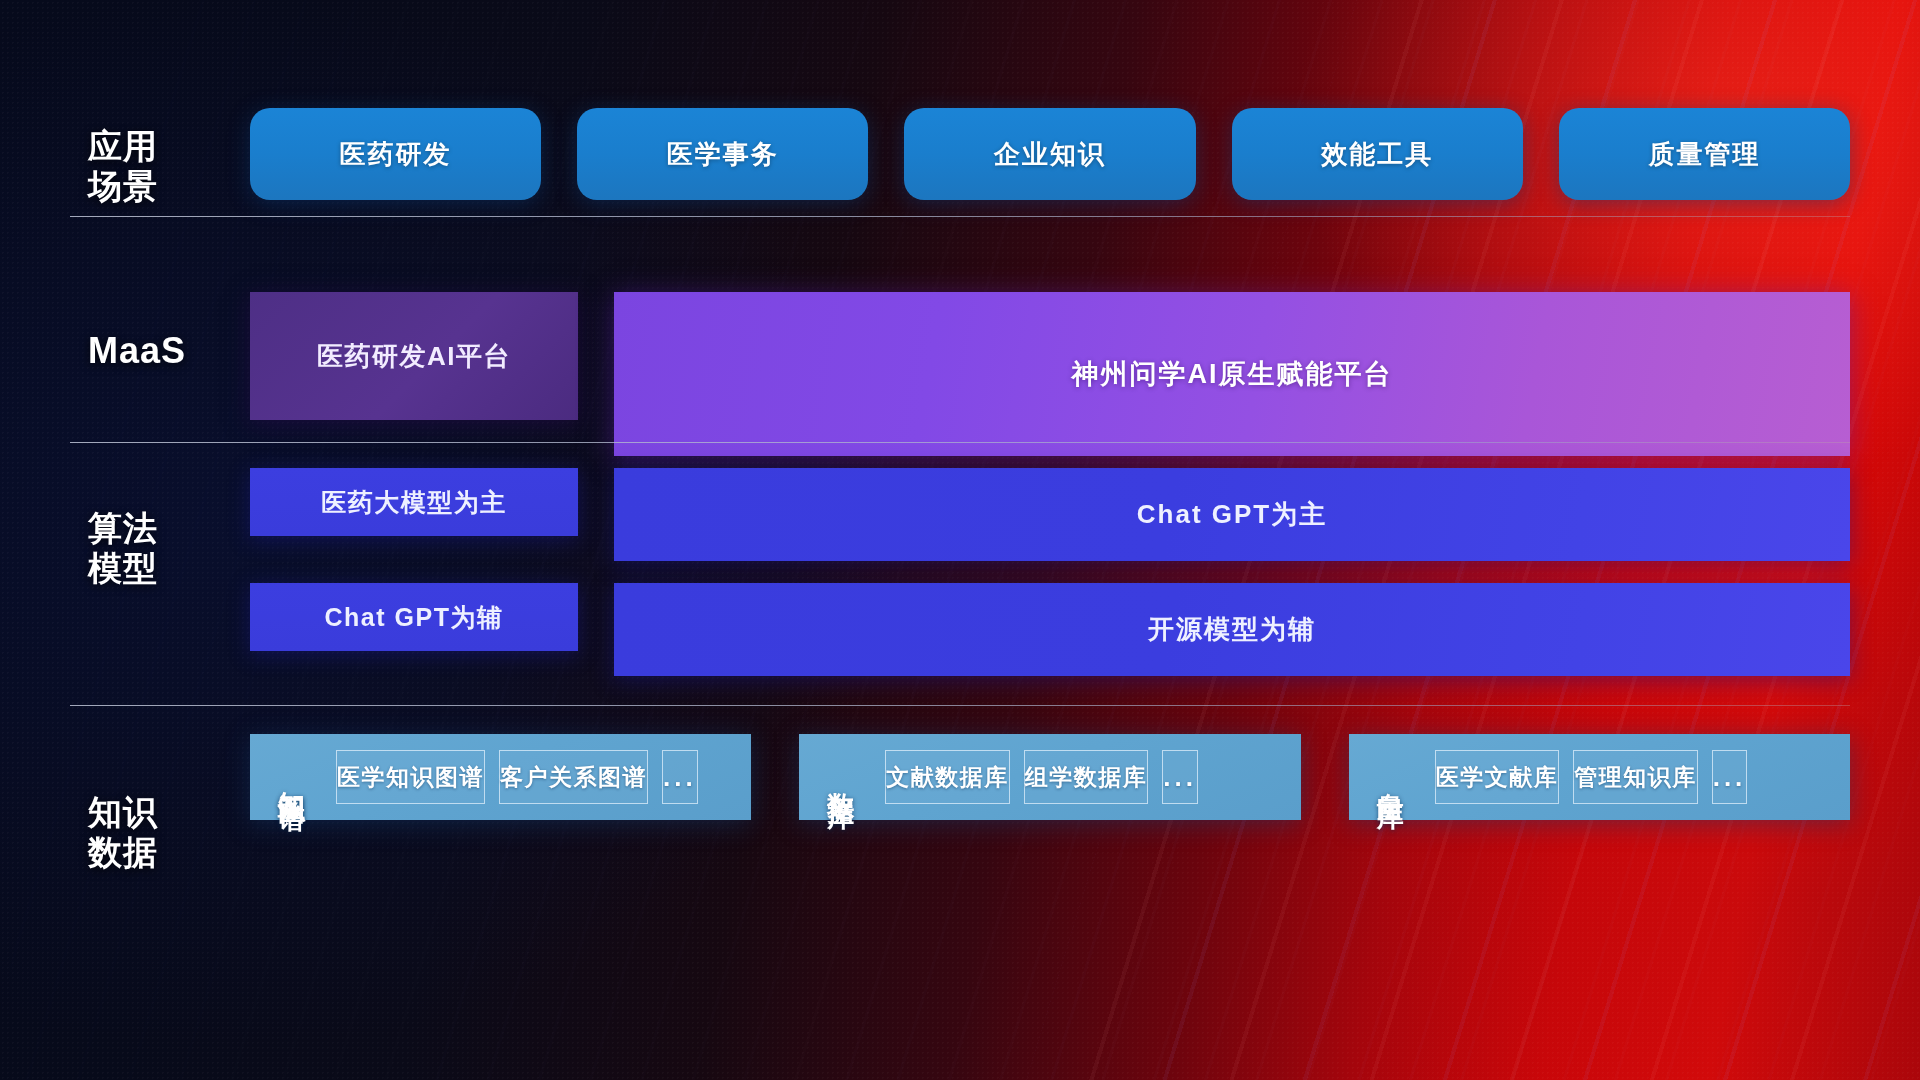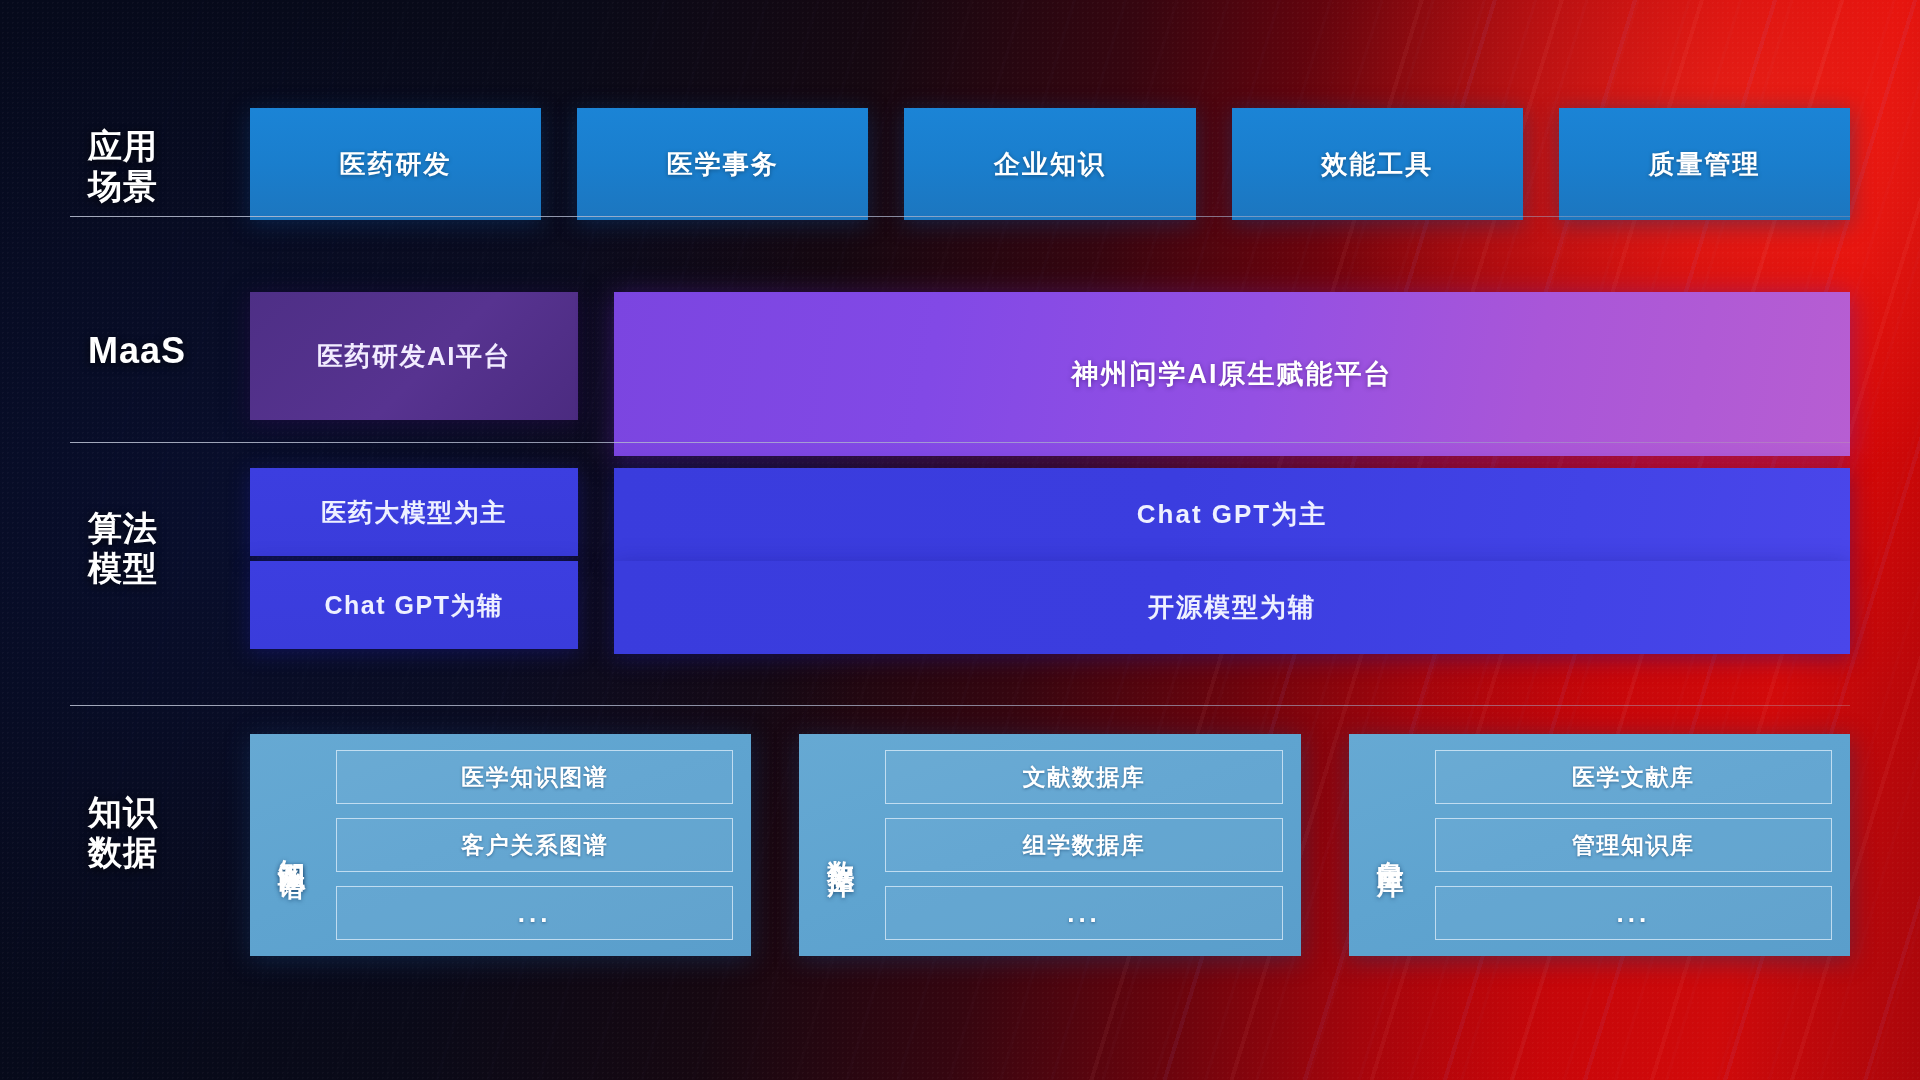--- a/index.html
+++ b/index.html
@@ -59,26 +59,27 @@
     text-shadow:0 2px 10px rgba(0,0,0,.8);
   }
   .divider{
     position:absolute;left:70px;width:1780px;height:1px;
     background:linear-gradient(90deg, rgba(190,196,214,.85) 0%, rgba(175,182,205,.75) 45%, rgba(160,170,200,.55) 78%, rgba(190,160,170,.35) 100%);
   }
 
   
   .app-track{position:absolute;left:250px;top:0;width:1600px;display:flex;gap:36px;}
   .app-card{
-    flex:1 1 0;height:112px;
+    flex:1 1 0;height:92px;
     display:flex;align-items:center;justify-content:center;
     background:linear-gradient(180deg,#1b84d6 0%,#1a7ecd 50%,#1c76bf 100%);
     color:#ffffff;font-size:26px;font-weight:bold;letter-spacing:2px;
     box-shadow:0 4px 22px rgba(10,60,120,.45);
     text-shadow:0 1px 4px rgba(0,0,0,.35);
+    border-radius:20px;
   }
 
   
   .maas-track{position:absolute;left:250px;top:0;width:1600px;display:flex;gap:36px;}
   .maas-left{
     width:328px;height:128px;flex:0 0 328px;
     display:flex;align-items:center;justify-content:center;
     background:linear-gradient(135deg,#4e2f86 0%,#573390 55%,#4b2b80 100%);
     color:#f2ecff;font-size:26px;font-weight:bold;letter-spacing:1.5px;
     box-shadow:0 4px 22px rgba(40,10,80,.5);
@@ -88,23 +89,23 @@
     display:flex;align-items:center;justify-content:center;
     background:linear-gradient(100deg,#7b45e0 0%,#8249e6 26%,#9450e3 52%,#a956d8 74%,#b75ed2 100%);
     color:#ffffff;font-size:27px;font-weight:bold;letter-spacing:2px;
     box-shadow:0 4px 26px rgba(90,30,170,.5);
     text-shadow:0 1px 5px rgba(40,0,80,.45);
   }
 
   
   .algo-track{position:absolute;left:250px;top:0;width:1600px;}
   .algo-line{display:flex;gap:36px;}
-  .algo-line + .algo-line{}
+  .algo-line + .algo-line{margin-top:22px;}
   .algo-left{
-    width:328px;flex:0 0 328px;height:88px;
+    width:328px;flex:0 0 328px;height:68px;
     display:flex;align-items:center;justify-content:center;
     background:linear-gradient(180deg,#3c3ee0 0%,#3a3cdb 100%);
     color:#eef0ff;font-size:25px;font-weight:bold;letter-spacing:1.5px;
     box-shadow:0 4px 20px rgba(25,25,140,.45);
   }
   .algo-right{
     flex:1 1 auto;height:93px;
     display:flex;align-items:center;justify-content:center;
     background:linear-gradient(100deg,#3a3cdd 0%,#3b3ddf 45%,#4243e6 78%,#4a46ea 100%);
     color:#eef0ff;font-size:26px;font-weight:bold;letter-spacing:2px;
@@ -120,21 +121,21 @@
     box-shadow:0 4px 24px rgba(20,60,110,.45);
   }
   .kn-vlabel{
     flex:0 0 54px;
     display:flex;align-items:center;justify-content:center;
     color:#ffffff;font-size:27px;font-weight:bold;
     writing-mode:vertical-rl;text-orientation:upright;
     letter-spacing:4px;line-height:1;
     text-shadow:0 1px 4px rgba(0,40,80,.5);
   }
-  .kn-items{flex:1 1 auto;display:flex;flex-direction:column;gap:14px;}
+  .kn-items{flex:1 1 auto;display:flex;flex-direction:row;gap:14px;}
   .kn-item{
     height:52px;display:flex;align-items:center;justify-content:center;
     border:1px solid rgba(236,246,255,.68);
     color:#ffffff;font-size:23px;font-weight:bold;letter-spacing:1.5px;
     background:rgba(255,255,255,.045);
     text-shadow:0 1px 3px rgba(0,40,80,.45);
   }
   .kn-item.ellipsis{font-size:26px;letter-spacing:4px;font-weight:bold;}
 </style>
 </head>

